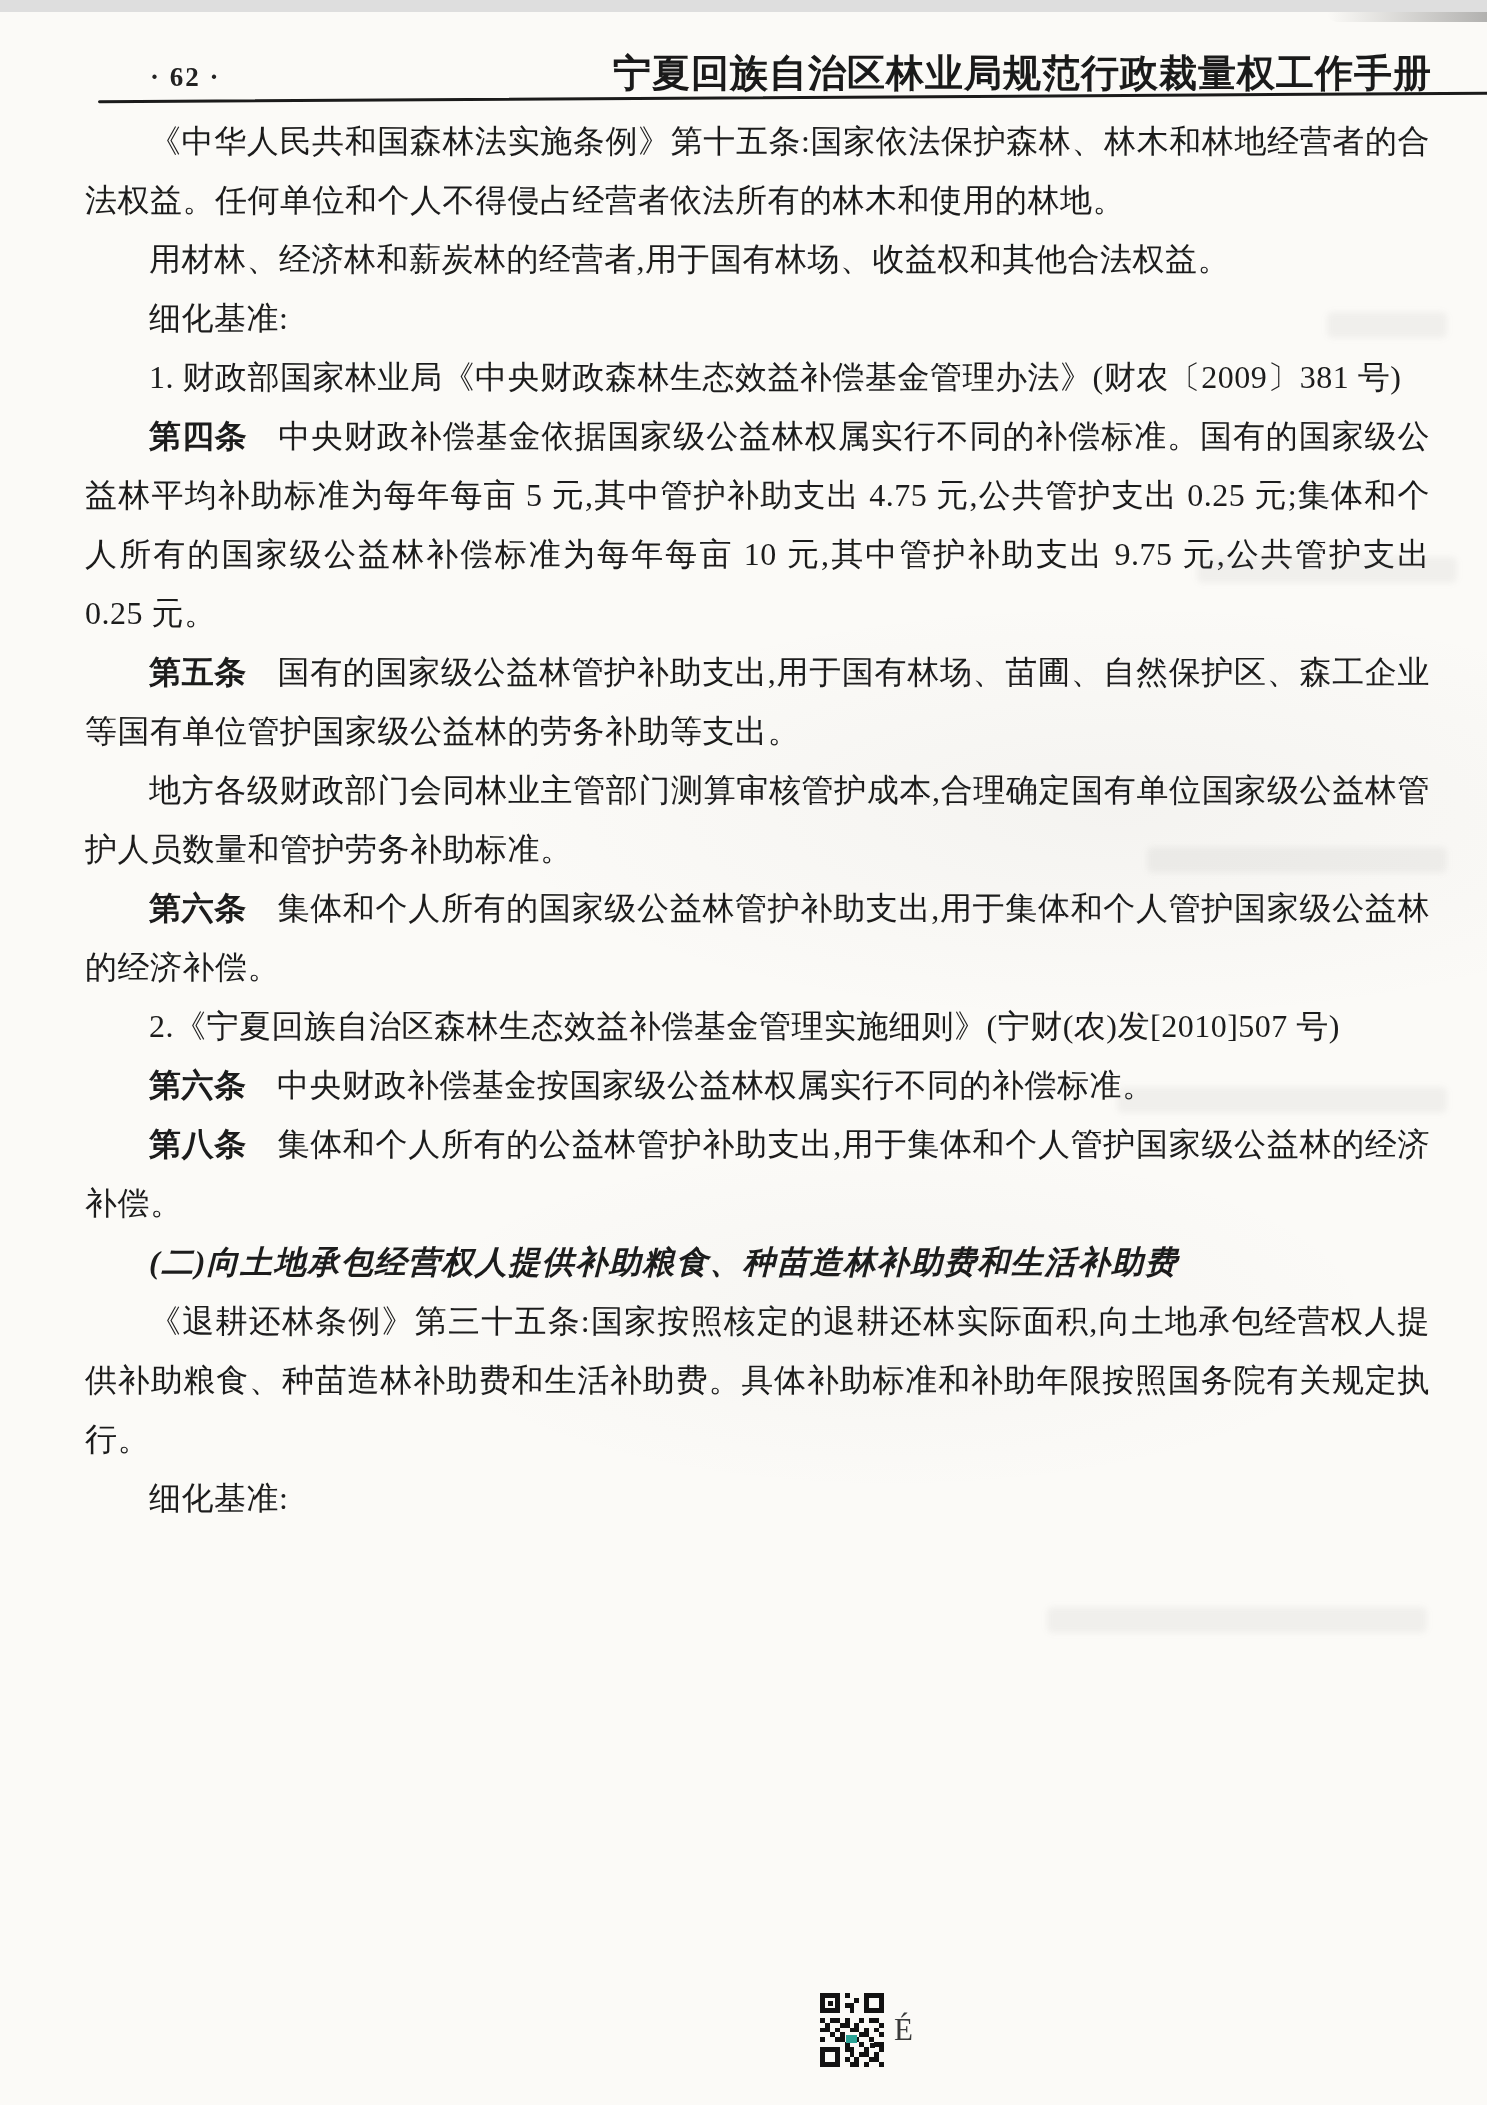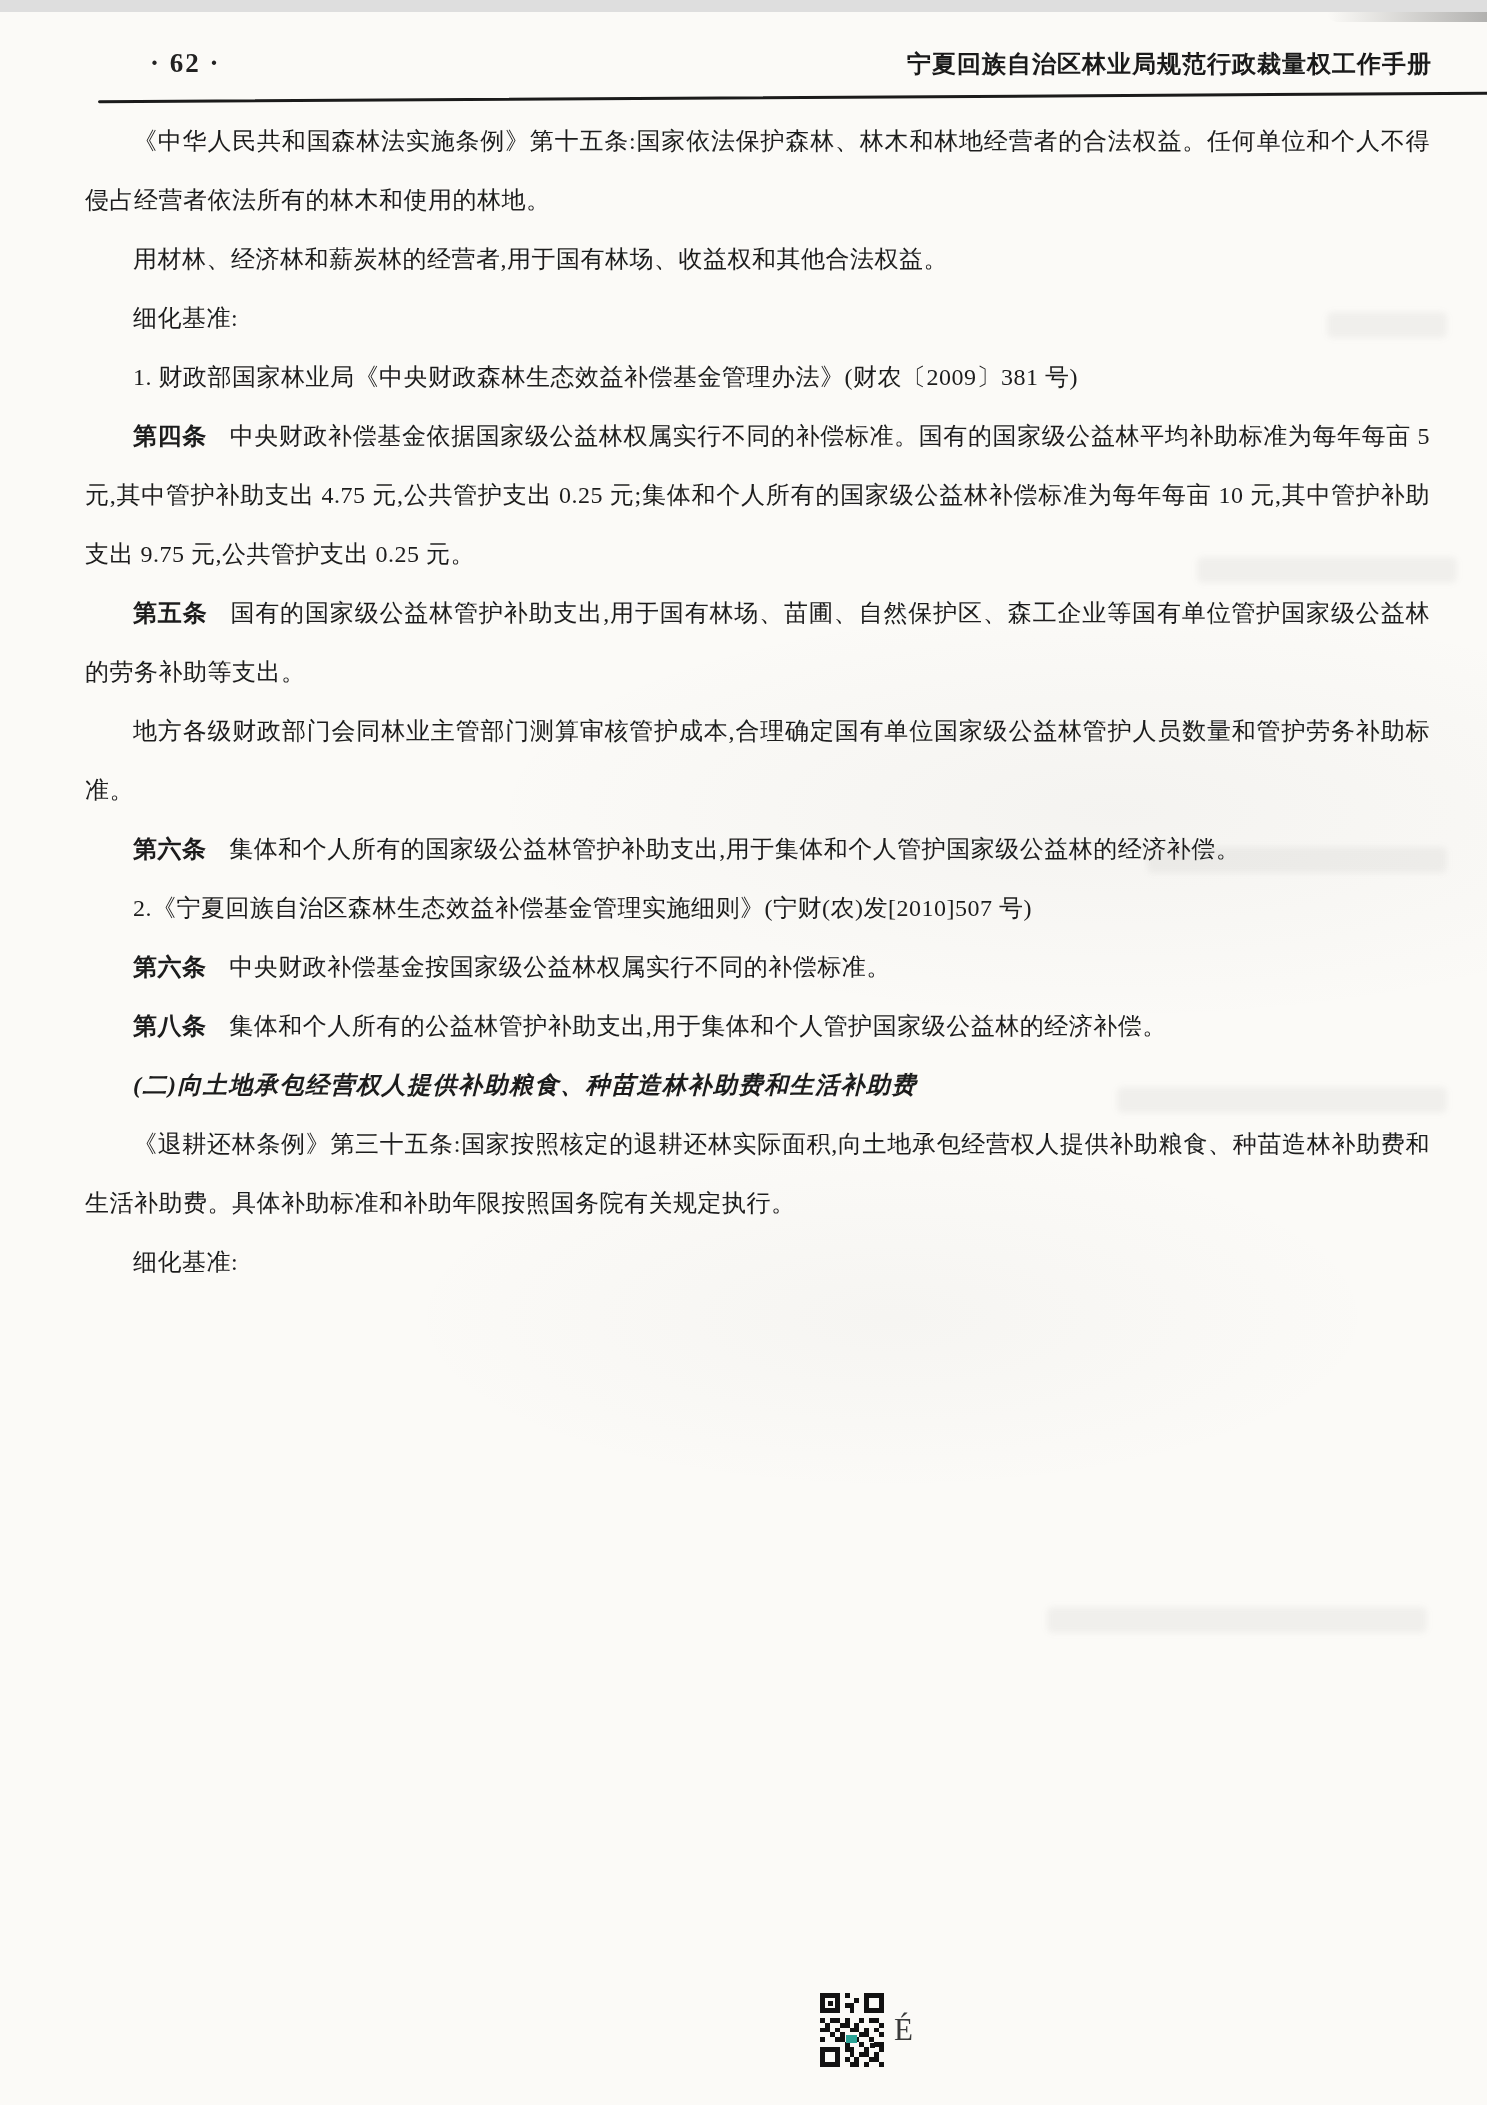--- a/index.html
+++ b/index.html
@@ -17,35 +17,35 @@
   }
   
   .page-header{
     position:absolute;top:36px;left:85px;right:55px;
     display:flex;justify-content:space-between;align-items:baseline;
   }
   .page-num{
     font-size:27px;font-weight:bold;letter-spacing:2px;padding-left:65px;color:#222;
   }
   .doc-title{
-    font-size:24px;font-weight:bold;letter-spacing:1px;color:#1a1a1a;
+    font-size:38px;font-weight:bold;letter-spacing:1px;color:#1a1a1a;
   }
   .header-rule{
     position:absolute;top:84px;left:98px;right:-10px;
     height:3px;background:#1b1b1b;
     transform:rotate(-0.35deg);
     border-radius:2px;
   }
   
   .content{
     position:absolute;top:100px;left:85px;right:57px;
   }
   .para{
     margin:0;
-    font-size:24px;
+    font-size:32px;
     line-height:59px;
     text-align:justify;
     text-indent:2em;
     letter-spacing:0.5px;
   }
   .para .label{
     font-weight:bold;
     margin-right:0.95em;
   }
   .para.kaiti-heading{

